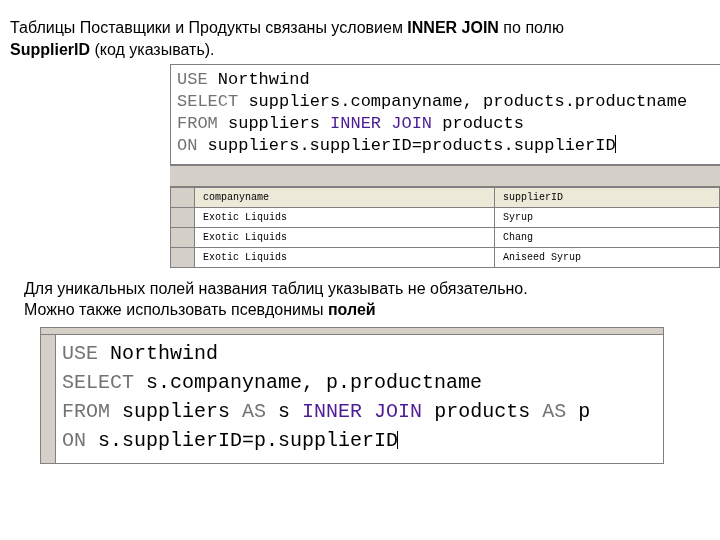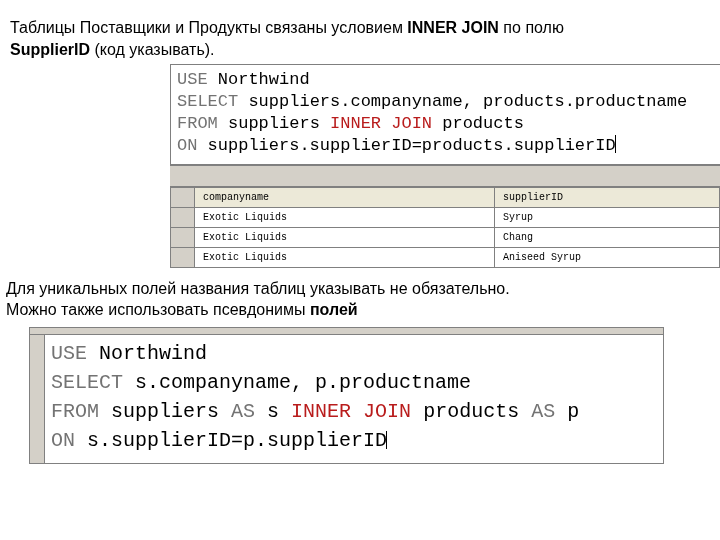--- a/index.html
+++ b/index.html
@@ -24,21 +24,21 @@
     border-right: none;
     background: #fff;
     font-family: "Courier New", monospace;
     font-size: 17px;
     line-height: 1.3;
     padding: 4px 6px 6px 6px;
     white-space: pre;
     overflow: hidden;
   }
   .kw-blue { color: #737373; }
-  .kw-gray { color: #b91c1c; }
+  .kw-gray { color: #4c1d95; }
   .caret::after { content: ""; display: inline-block; width: 1px; height: 18px; background:#000; vertical-align: -3px; margin-left:-1px;}
   .grid-wrap {
     margin-left: 170px;
     margin-right: 0;
     border-top: 1px solid #808080;
     font-family: "Courier New", monospace;
     font-size: 10px;
   }
   .grid-spacer {
     height: 20px;
@@ -64,25 +64,25 @@
   }
   .rownum {
     width: 24px;
     background: #d4d0c8 !important;
     border-right: 1px solid #808080;
   }
   col.c-rownum { width: 24px; }
   col.c-1 { width: 300px; }
   col.c-2 { width: auto; }
   .para2 {
-    padding: 10px 10px 0 6px;
+    padding: 10px 10px 0 24px;
     line-height: 1.35;
   }
   .sql-panel2-outer {
-    margin: 6px 56px 0 29px;
+    margin: 6px 56px 0 40px;
   }
   .sql-topbar {
     height: 6px;
     background: #d4d0c8;
     border: 1px solid #808080;
     border-bottom: none;
   }
   .sql-leftgutter {
     display: flex;
   }

